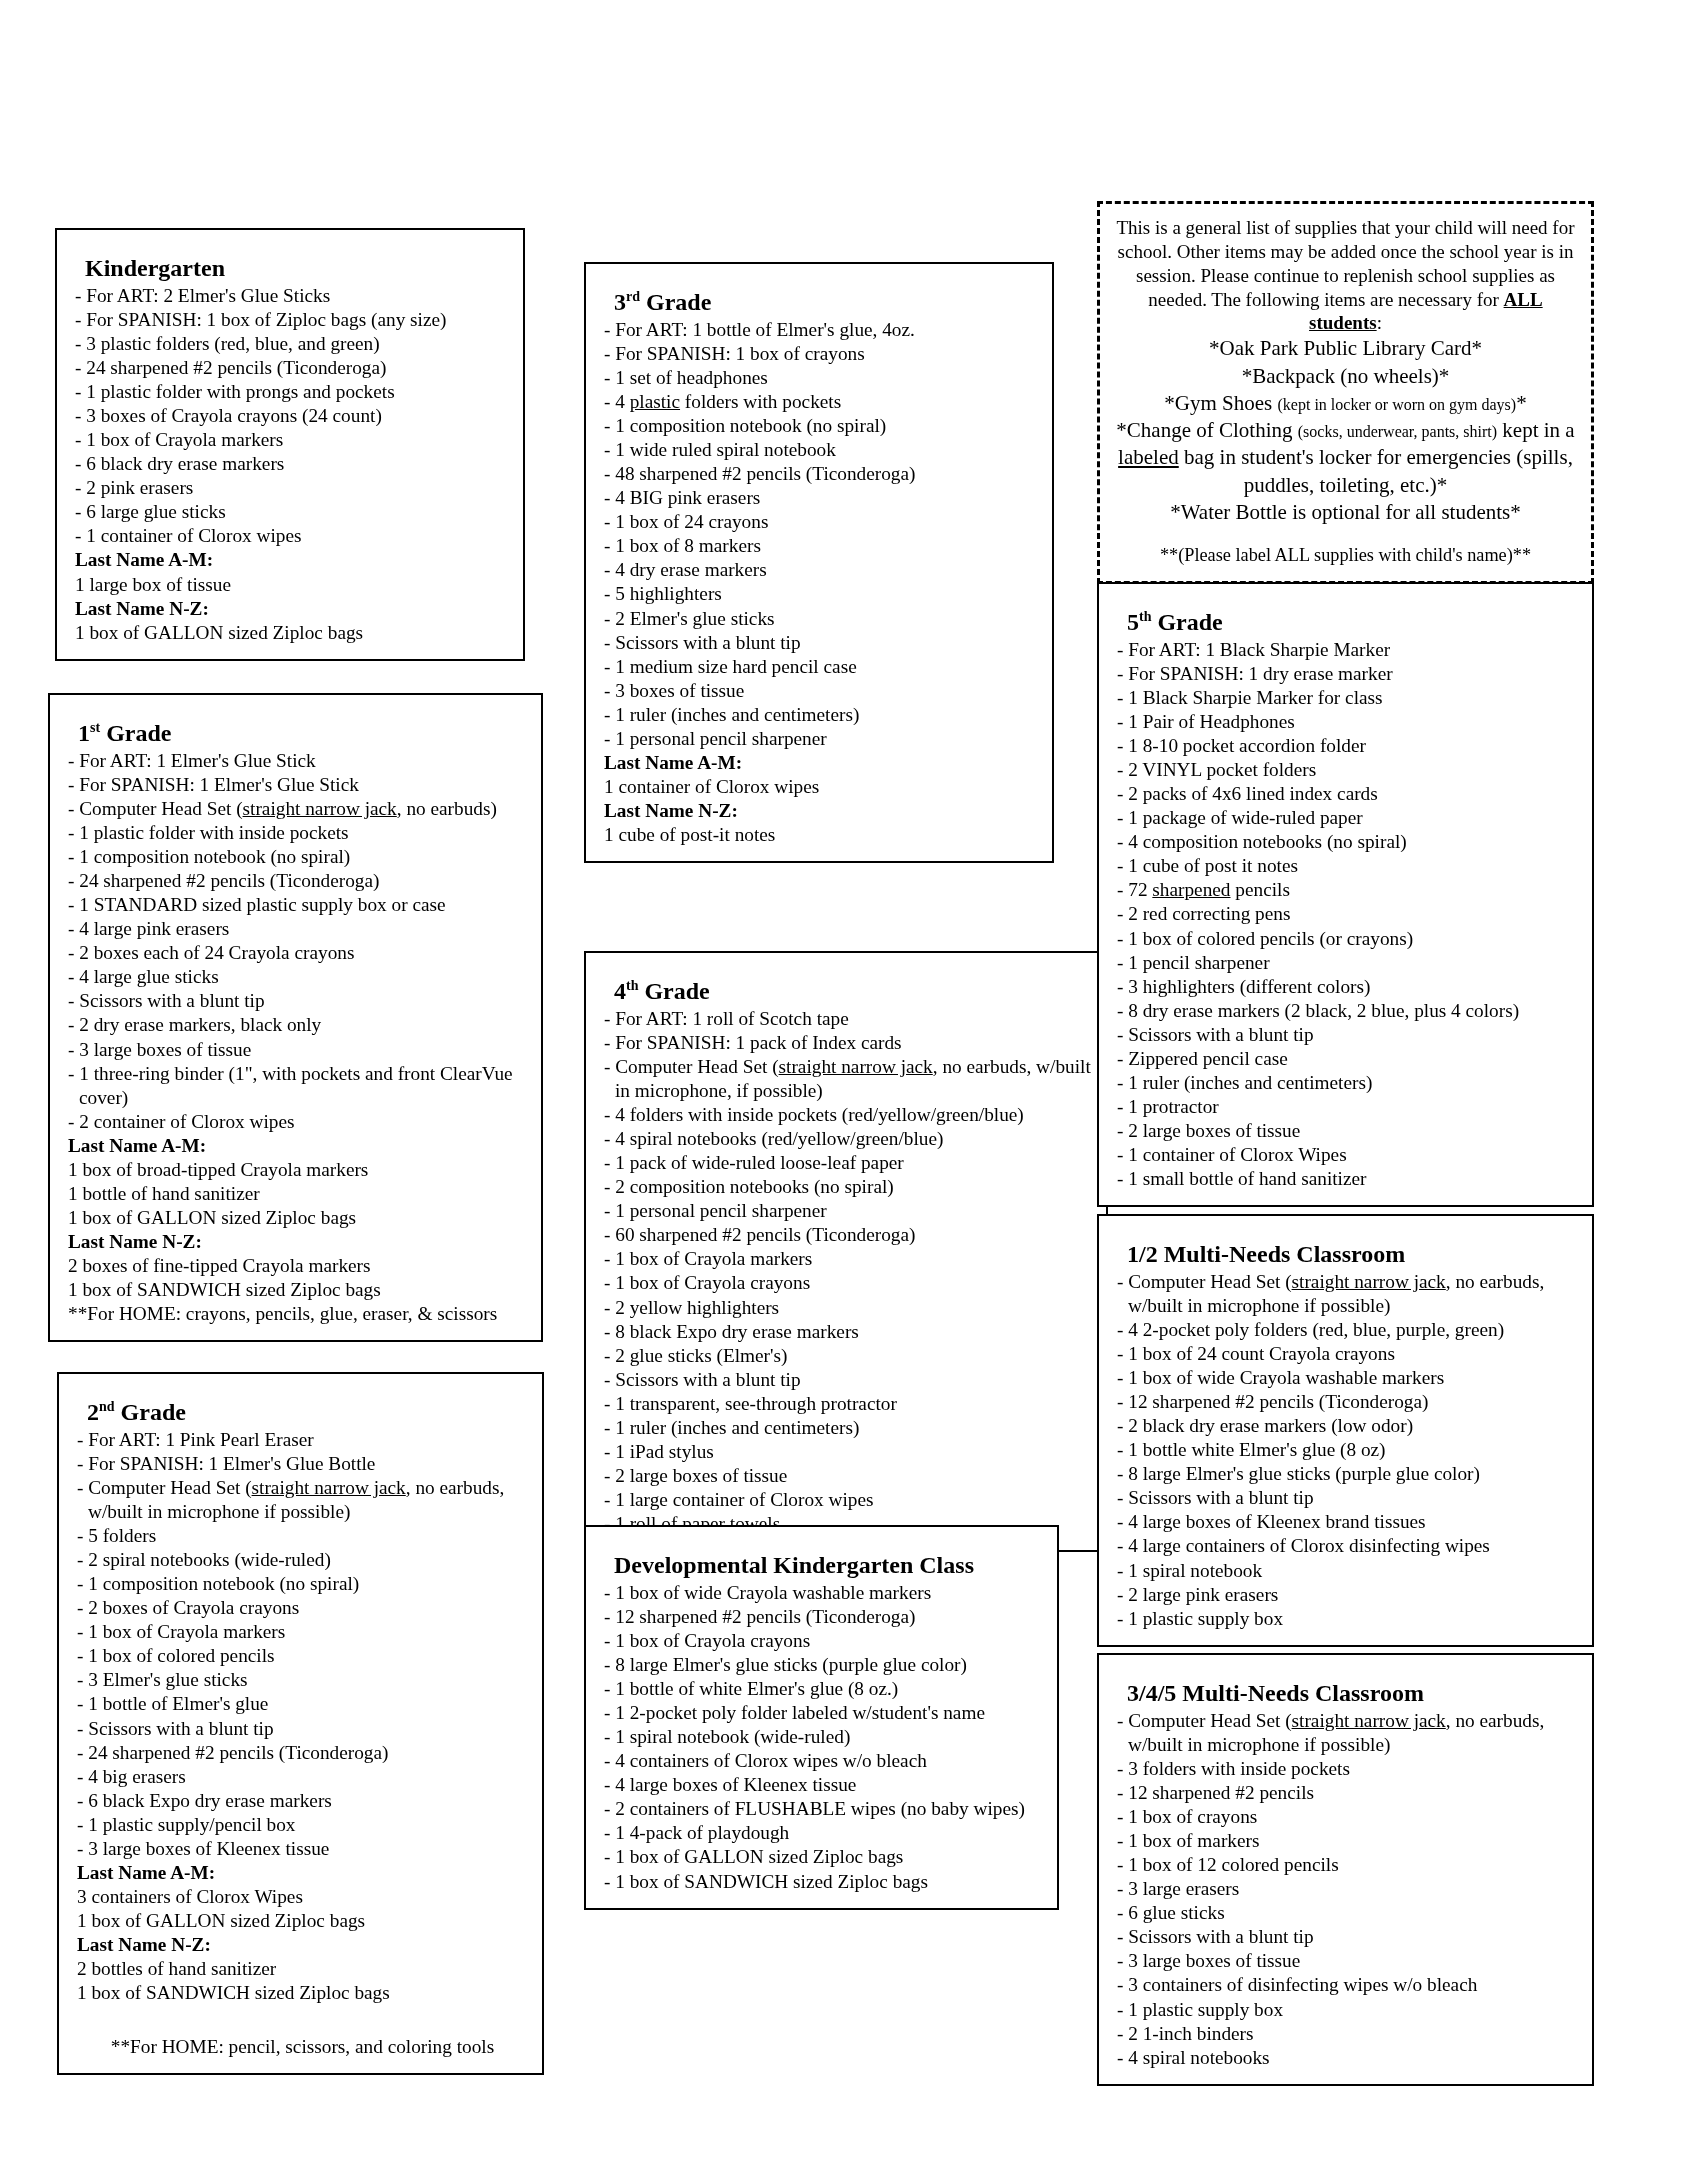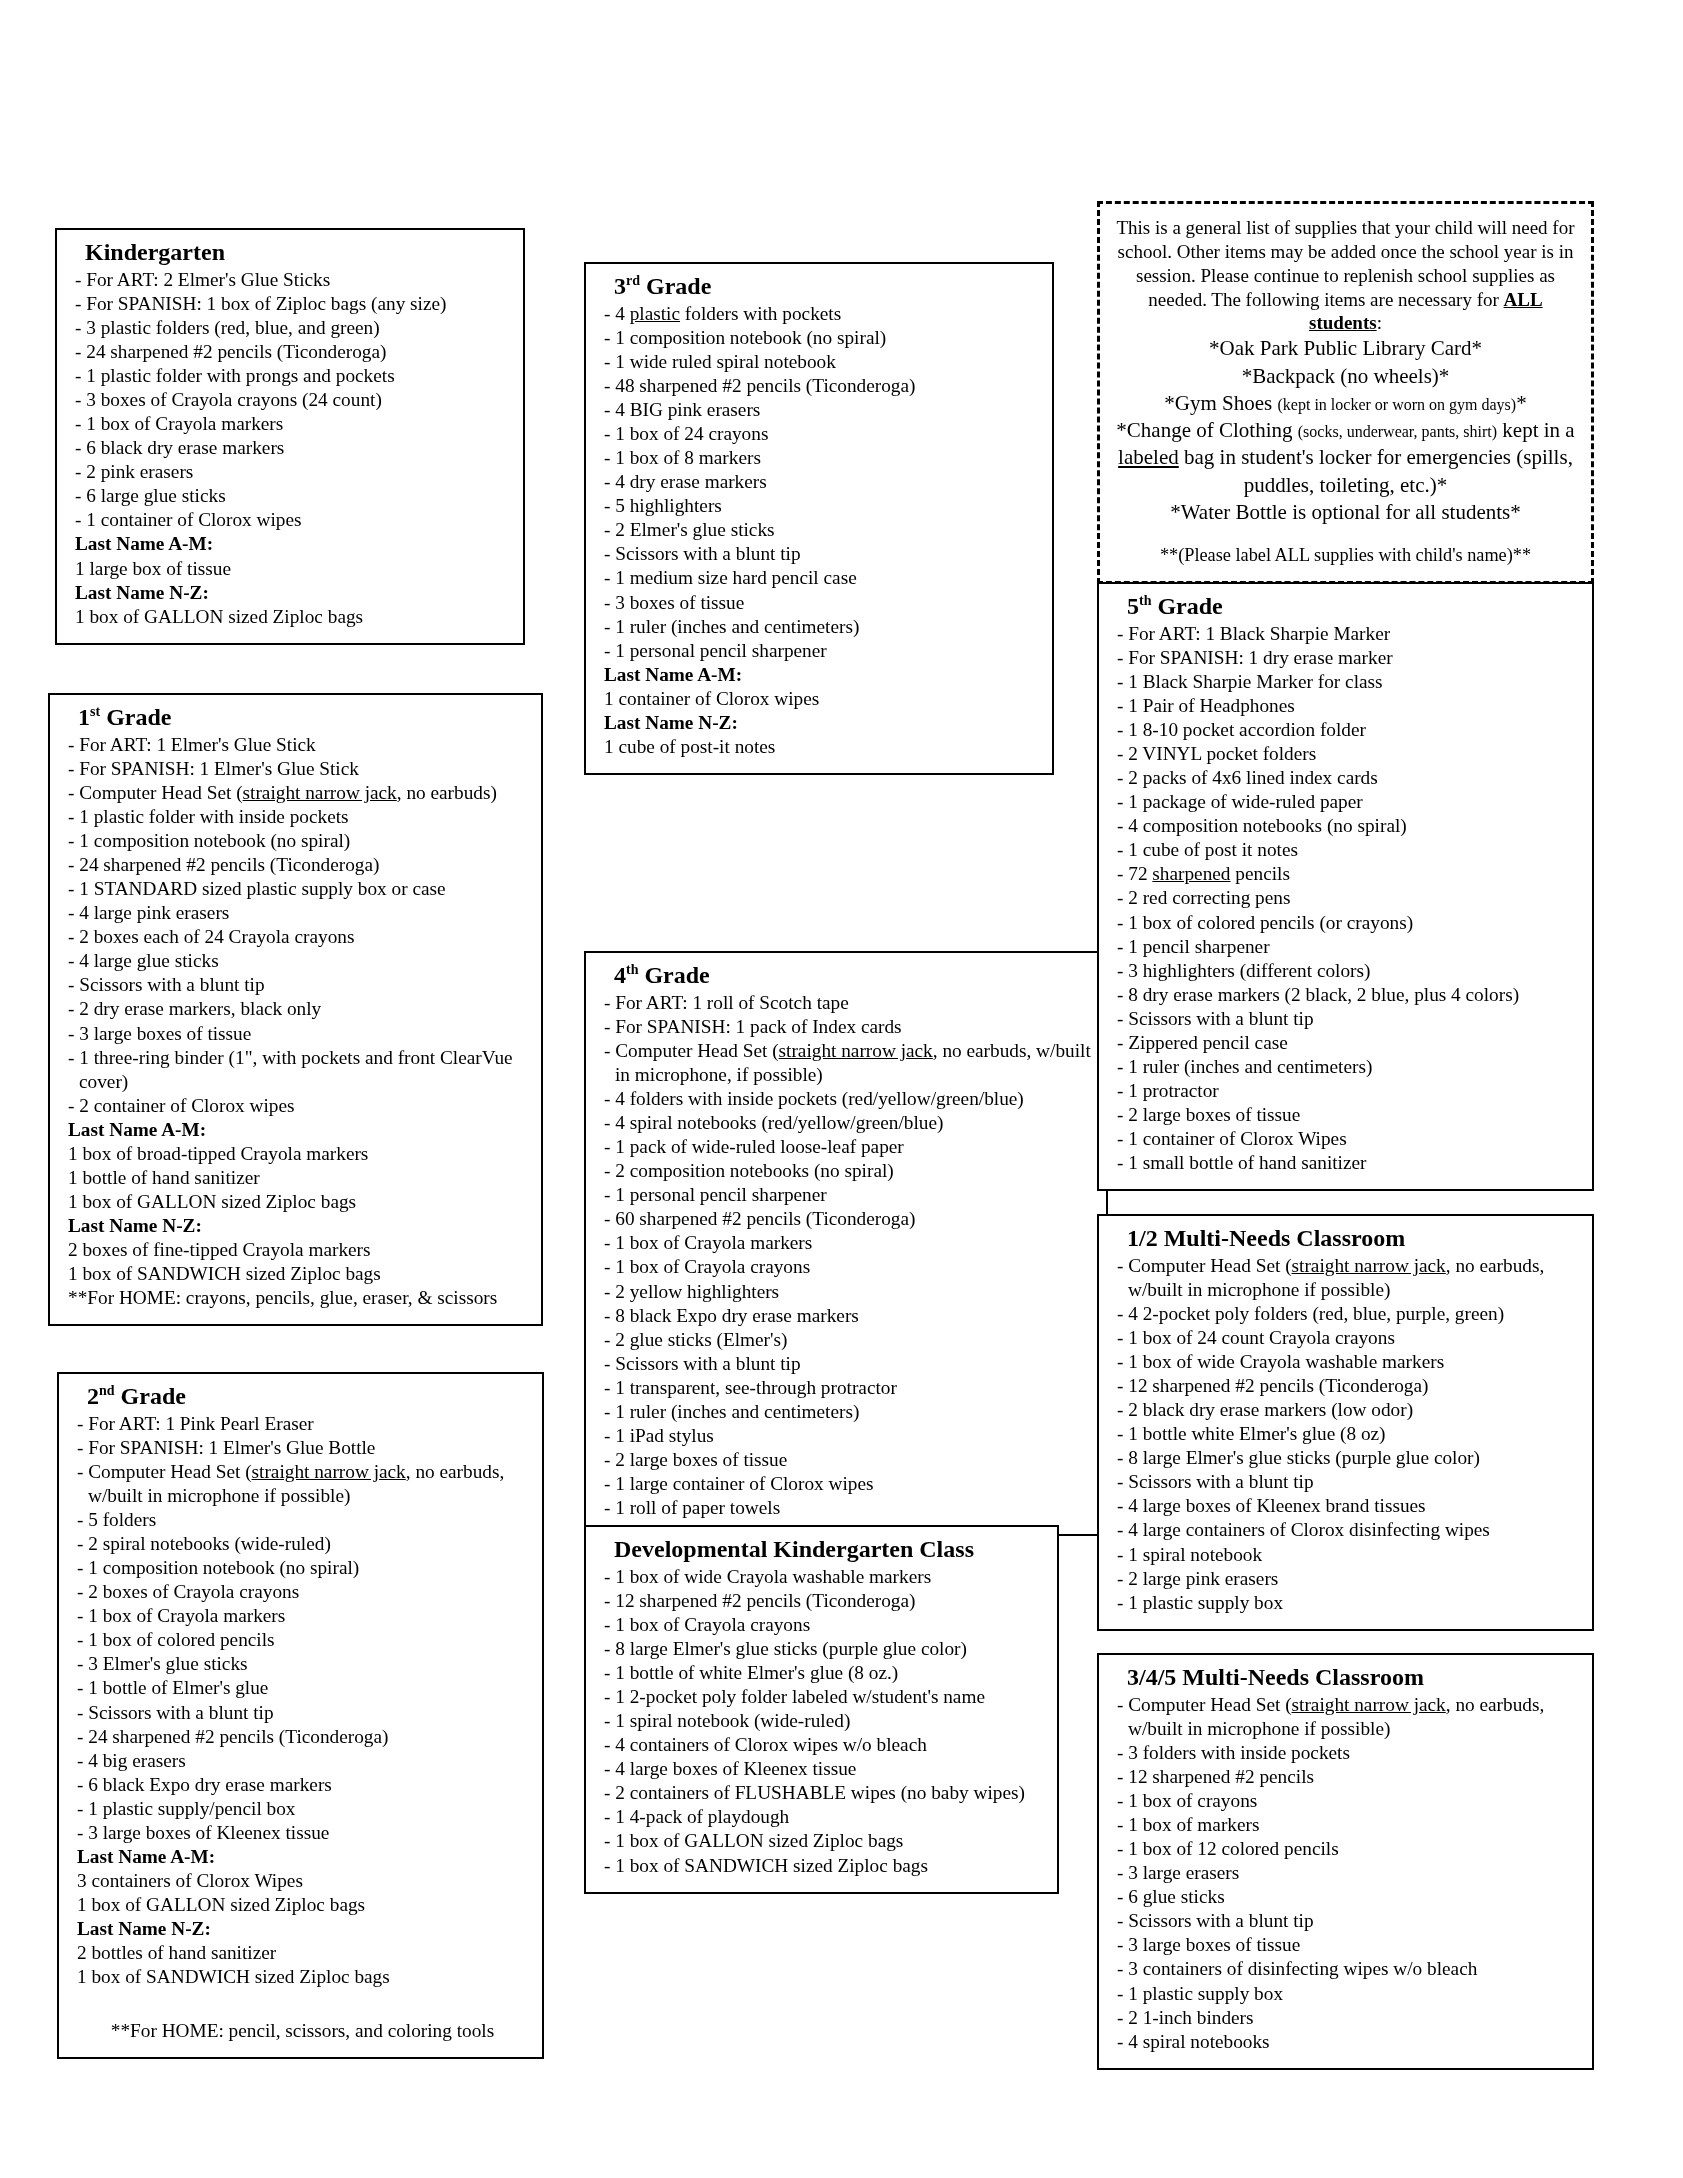--- a/index.html
+++ b/index.html
@@ -20,21 +20,21 @@
     border:5px solid #000; background:#fff;
     padding:14px 10px 16px 10px;
     text-align:center;
   }
   .title-line{ font-weight:bold; font-size:35px; line-height:1.26; letter-spacing:0.2px; }
 
   
   .box{
     position:absolute; background:#fff;
     border:2.5px solid #000;
-    padding:8px 14px 14px 18px;
+    padding:24px 14px 14px 18px;
   }
   .box.dashed{ border:3px dashed #000; padding:12px 16px 14px 16px; }
 
   .grade-title{
     font-weight:bold; font-size:24px; line-height:1.18;
     margin:0 0 2px 10px;
   }
   .grade-title sup{ font-size:14px; vertical-align:super; line-height:0; }
 
   ul.items{ list-style:none; margin:0; padding:0; }
@@ -189,20 +189,25 @@
     <ul class="items" style="margin-top:30px;">
       <li class="center">**For HOME: pencil, scissors, and coloring tools</li>
     </ul>
   </div>
 
   <div class="box" id="box-grade3">
     <div class="grade-title">
       <span>3</span><sup>rd</sup><span> Grade</span>
     </div>
     <ul class="items">
+        <li>- For ART: 1 bottle of Elmer's glue, 4oz.</li>
+        <li>- For SPANISH: 1 box of crayons</li>
+        <li>- 1 set of headphones</li>
+      </ul>
+    <ul class="items">
       <li><span>- 4 </span><span class="u">plastic</span><span> folders with pockets</span></li>
     </ul>
     <ul class="items">
         <li>- 1 composition notebook (no spiral)</li>
         <li>- 1 wide ruled spiral notebook</li>
         <li>- 48 sharpened #2 pencils (Ticonderoga)</li>
         <li>- 4 BIG pink erasers</li>
         <li>- 1 box of 24 crayons</li>
         <li>- 1 box of 8 markers</li>
         <li>- 4 dry erase markers</li>

